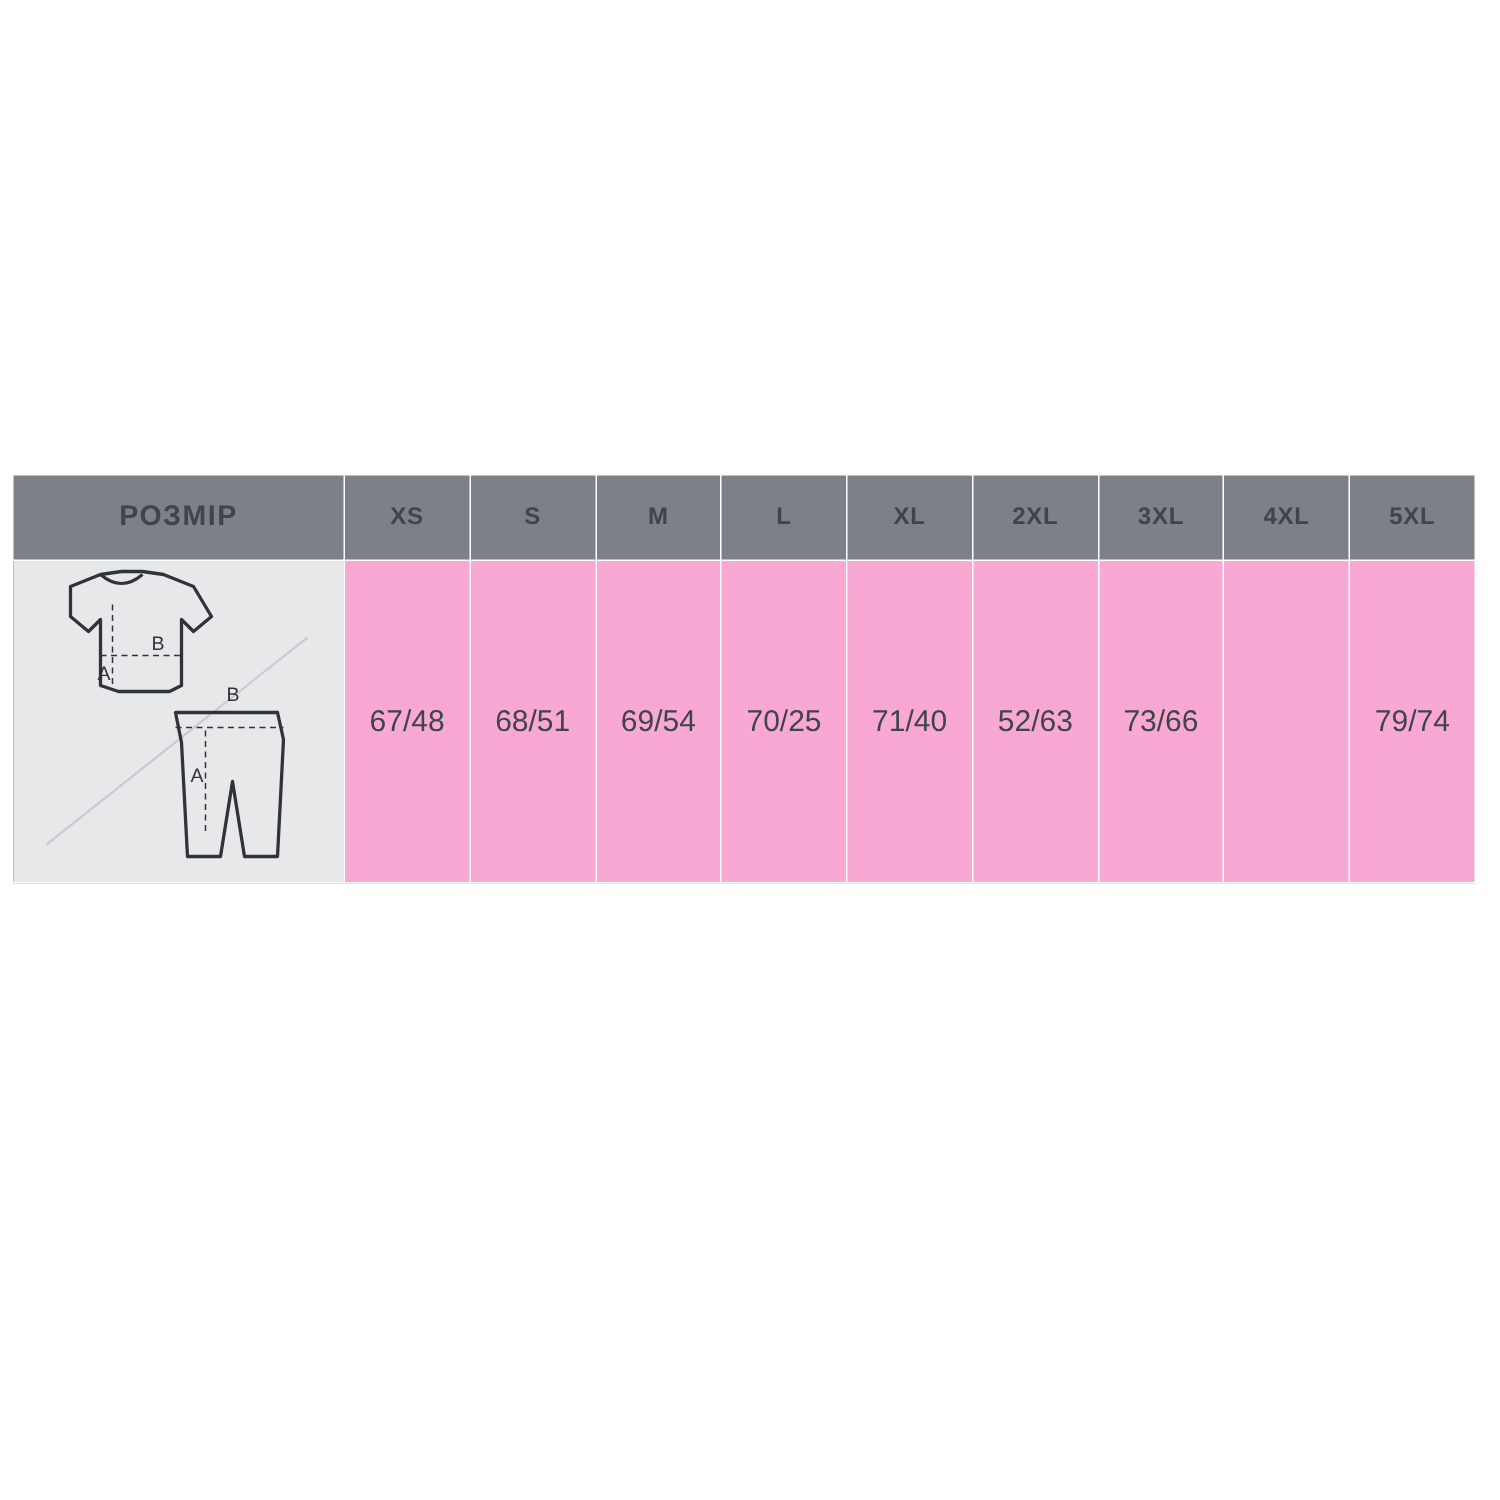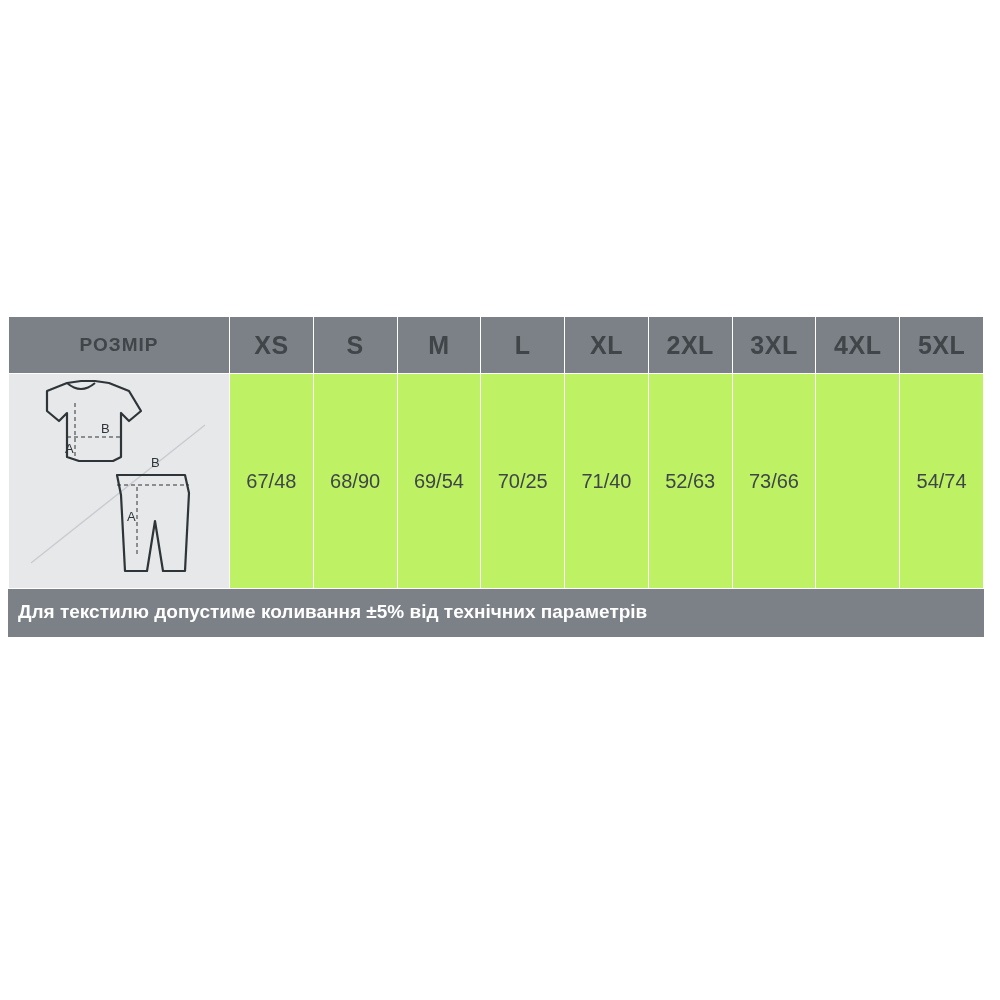--- a/index.html
+++ b/index.html
@@ -34,32 +34,32 @@
   table.chart-table td,
   table.chart-table th {
     border: 1px solid #ffffff;
     text-align: center;
     vertical-align: middle;
     color: #3f4549;
   }
   thead th {
     background: #7b8186;
     color: #ffffff;
-    font-size: 25px;
+    font-size: 16px;
     font-weight: bold;
     height: 54px;
     letter-spacing: 0.5px;
   }
   thead th.label-col {
     width: 218px;
     font-size: 19px;
     letter-spacing: 1px;
   }
   tbody td {
-    background: #bef264;
+    background: #f9a8d4;
     height: 212px;
     font-size: 20px;
     color: #3f4549;
   }
   tbody td.icon-cell {
     background: #e7e8ea;
     padding: 0;
     position: relative;
   }
   .icon-wrap {
@@ -118,26 +118,25 @@
 
                 <path d="M108 100 L176 100 L180 118 L176 196 L154 196 L146 146 L138 196 L116 196 L112 120 Z" fill="none" stroke="#2f3438" stroke-width="2.2" stroke-linejoin="round"></path>
                 <line x1="108" y1="110" x2="180" y2="110" stroke="#2f3438" stroke-width="1" stroke-dasharray="4,3"></line>
                 <line x1="128" y1="112" x2="128" y2="180" stroke="#2f3438" stroke-width="1" stroke-dasharray="4,3"></line>
                 <text x="118" y="146" font-family="Liberation Sans, sans-serif" font-size="13" fill="#2f3438">A</text>
                 <text x="142" y="92" font-family="Liberation Sans, sans-serif" font-size="13" fill="#2f3438">B</text>
               </svg>
             </div>
           </td>
           <td>67/48</td>
-          <td>68/90</td>
+          <td>68/51</td>
           <td>69/54</td>
           <td>70/25</td>
           <td>71/40</td>
           <td>52/63</td>
           <td>73/66</td>
           <td></td>
-          <td>54/74</td>
+          <td>79/74</td>
         </tr>
       </tbody>
     </table>
-    <div class="note">Для текстилю допустиме коливання ±5% від технічних параметрів</div>
   </div>
 </div>
 
 </body></html>

